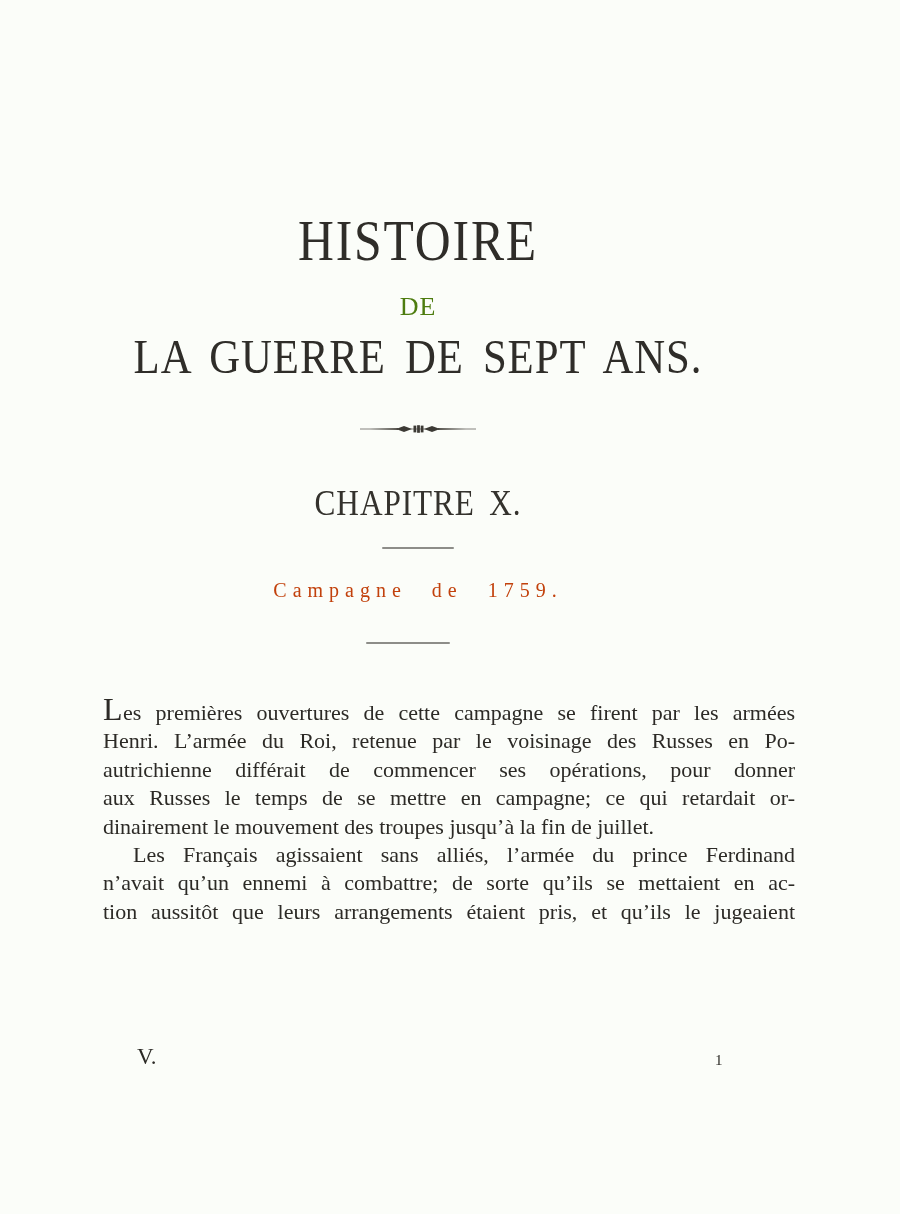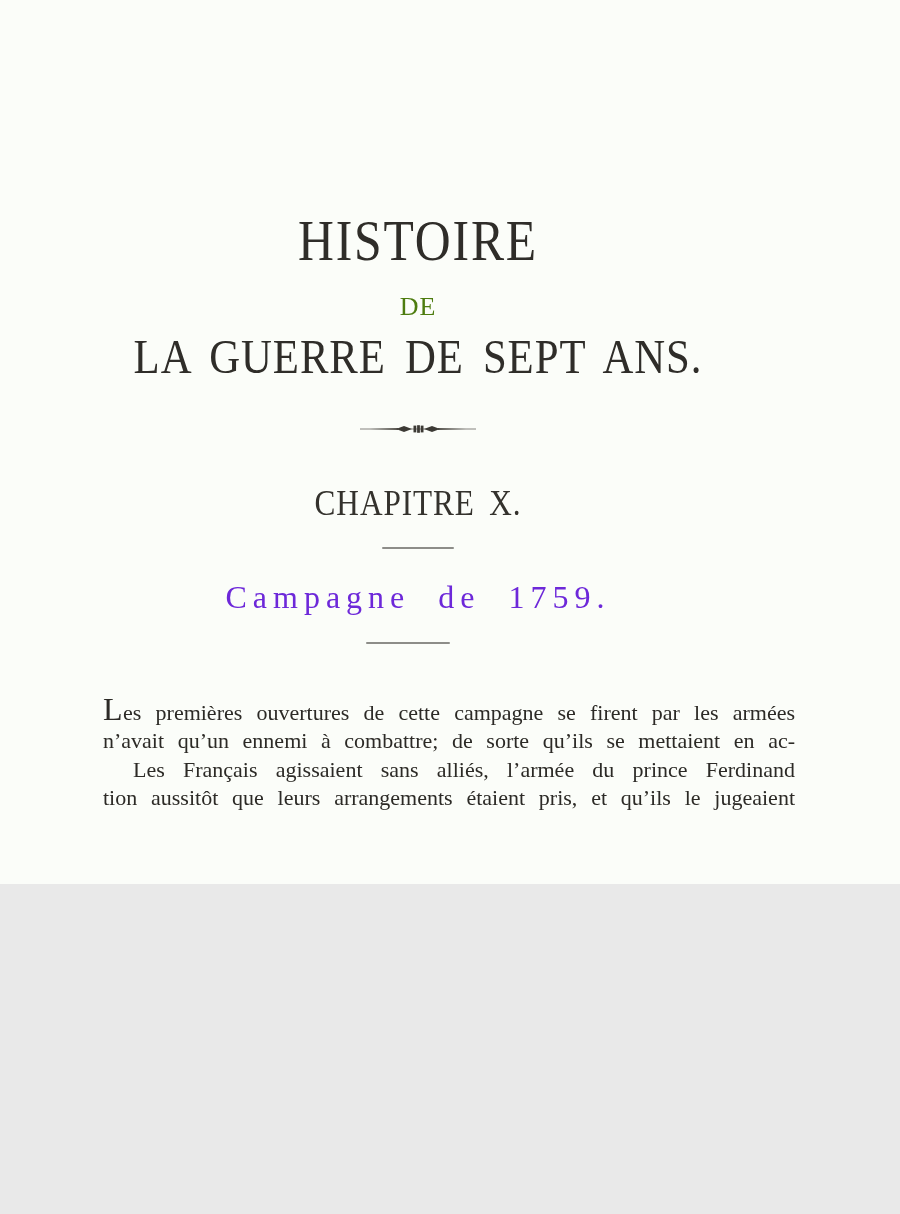--- a/index.html
+++ b/index.html
@@ -3,21 +3,21 @@
 <meta charset="utf-8">
 <style>
   html, body { margin: 0; padding: 0; }
   body {
     background: #e9e9e9;
     font-family: "Liberation Serif", "DejaVu Serif", serif;
   }
   .page {
     position: relative;
     width: 900px;
-    height: 884px;
+    height: 1214px;
     background: #fbfdf9;
     color: #33312c;
     overflow: hidden;
     -webkit-font-smoothing: antialiased;
   }
   
   .hcol {
     position: absolute;
     left: 0;
     width: 836px;
@@ -56,24 +56,24 @@
   .rule {
     position: absolute;
     height: 2px;
     background: #8d8d89;
     border-radius: 1px;
   }
   .rule-1 { top: 547px; left: 382px; width: 72px; }
   .rule-2 { top: 642px; left: 366px; width: 84px; }
   .chapter-sub {
     top: 579px;
-    font-size: 32px;
+    font-size: 20px;
     letter-spacing: 6px;
     word-spacing: 14px;
-    color: #6d28d9;
+    color: #c2410c;
   }
   .bodytext {
     position: absolute;
     left: 103px;
     top: 699px;
     width: 692px;
     font-size: 22px;
     line-height: 28.4px;
     color: #2c2a26;
   }
@@ -133,22 +133,26 @@
   <div class="hcol chapter-title">CHAPITRE X.</div>
 
   <div class="rule rule-1"></div>
 
   <div class="hcol chapter-sub">Campagne de 1759.</div>
 
   <div class="rule rule-2"></div>
 
   <div class="bodytext">
     <div class="bline"><span class="lettrine">L</span><span>es premières ouvertures de cette campagne se firent par les armées</span></div>
+    <div class="bline">Henri. L’armée du Roi, retenue par le voisinage des Russes en Po-</div>
+    <div class="bline">autrichienne différait de commencer ses opérations, pour donner</div>
+    <div class="bline">aux Russes le temps de se mettre en campagne; ce qui retardait or-</div>
+    <div class="bline endline">dinairement le mouvement des troupes jusqu’à la fin de juillet.</div>
+    <div class="bline indent">Les Français agissaient sans alliés, l’armée du prince Ferdinand</div>
     <div class="bline">n’avait qu’un ennemi à combattre; de sorte qu’ils se mettaient en ac-</div>
-    <div class="bline indent">Les Français agissaient sans alliés, l’armée du prince Ferdinand</div>
     <div class="bline">tion aussitôt que leurs arrangements étaient pris, et qu’ils le jugeaient</div>
   </div>
 
   <div class="footer-volume">V.</div>
 
   <div class="footer-page">1</div>
 
 </div>
 
 </body></html>

